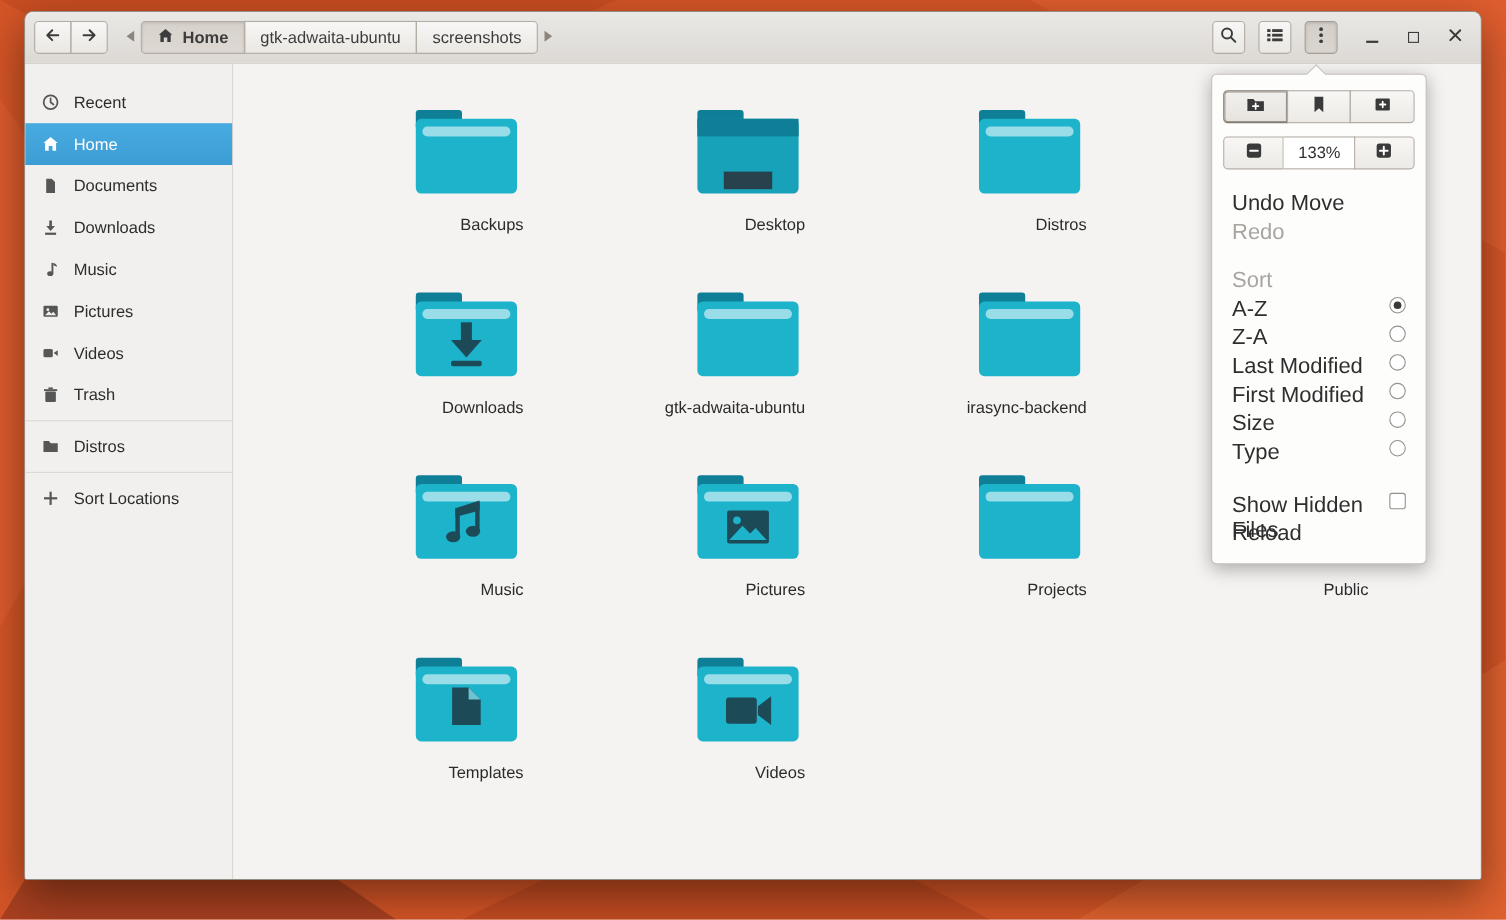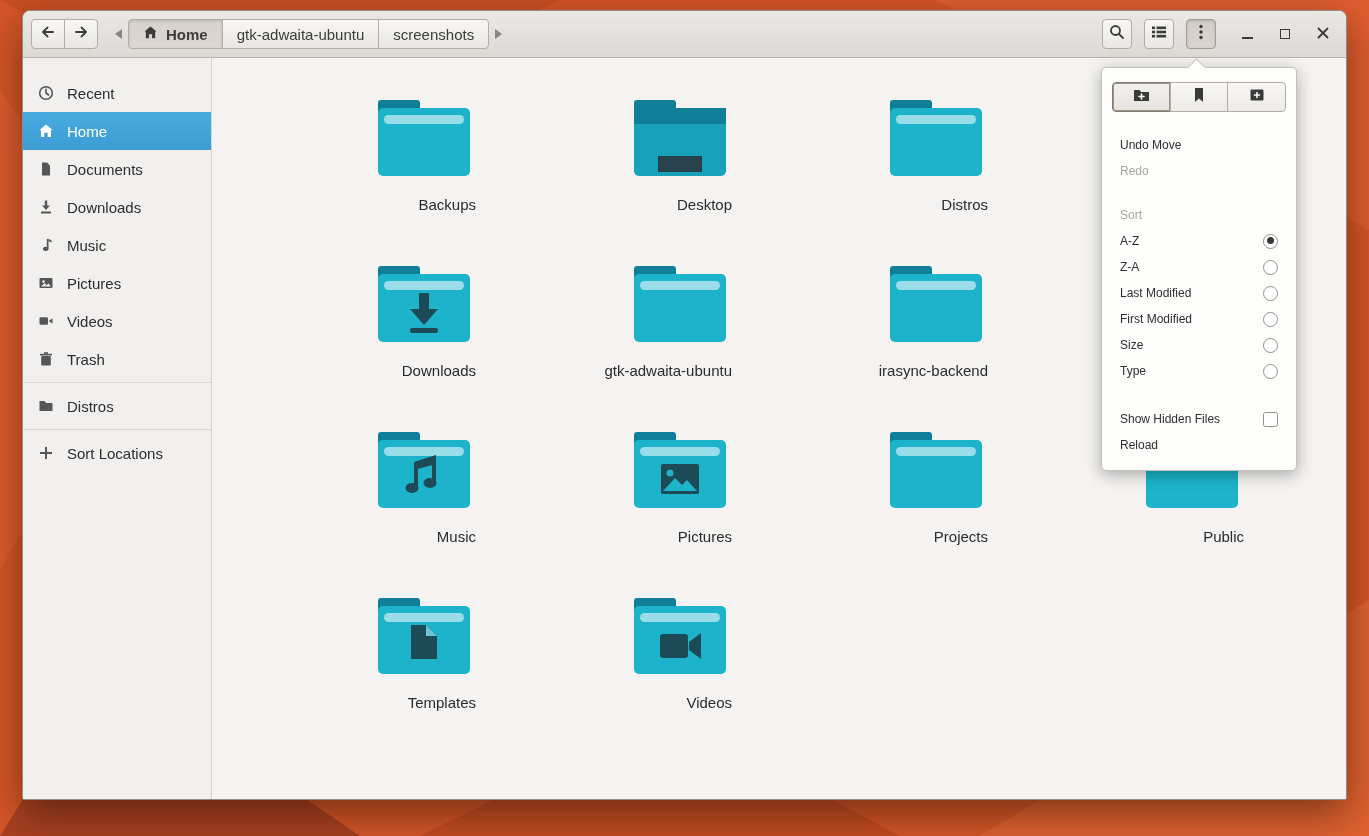--- a/index.html
+++ b/index.html
@@ -106,22 +106,22 @@
   .pop-btn:last-child{border-radius:0 4px 4px 0;}
   .pop-btn.focused{border-color:#837c73;box-shadow:inset 0 0 0 1px #9a938a;background:linear-gradient(#f2f0ed,#e6e3df);}
   .zoom-row{margin-top:12px;}
   .zoom-label{
     flex:1.2;height:30px;display:flex;align-items:center;justify-content:center;
     background:#fff;border-top:1px solid #b3aca4;border-bottom:1px solid #b3aca4;
     font-size:15px;color:#2f2f2f;box-sizing:border-box;
   }
   .pop-menu{margin-top:20px;}
   .mitem{
-    height:26px;display:flex;align-items:center;padding:0 8px;
-    font-size:12px;color:#2e2e2e;border-radius:3px;
+    height:26px;display:flex;align-items:flex-start;padding:0 8px;
+    font-size:20px;color:#2e2e2e;border-radius:3px;
   }
   .mitem.disabled{color:#a8a4a0;}
   .mgrow{flex:1;}
   .mgap{height:18px;}
   .mgap2{height:22px;}
   .radio{
     width:15px;height:15px;border:1.5px solid #95908a;border-radius:50%;
     box-sizing:border-box;position:relative;background:#fff;flex:none;
   }
   .radio.on::after{
@@ -503,20 +503,39 @@
       <div class="pop-btn">
         <span>
           <svg width="16" height="16" viewBox="0 0 16 16">
               <rect x="1.5" y="2.5" width="13" height="11" rx="1.2" fill="#3a3a3a"></rect>
               <path d="M8 5.5 v5 M5.5 8 h5" stroke="#fdfdfc" stroke-width="1.6" stroke-linecap="round"></path>
             </svg>
         </span>
       </div>
     </div>
 
+    <div class="pop-row zoom-row">
+      <div class="pop-btn">
+        <span>
+          <svg width="16" height="16" viewBox="0 0 16 16">
+              <rect x="1.5" y="1.5" width="13" height="13" rx="2.5" fill="#3a3a3a"></rect>
+              <path d="M4.5 8 h7" stroke="#fdfdfc" stroke-width="1.8" stroke-linecap="round"></path>
+            </svg>
+        </span>
+      </div>
+      <div class="zoom-label">133%</div>
+      <div class="pop-btn">
+        <span>
+          <svg width="16" height="16" viewBox="0 0 16 16">
+              <rect x="1.5" y="1.5" width="13" height="13" rx="2.5" fill="#3a3a3a"></rect>
+              <path d="M8 4.5 v7 M4.5 8 h7" stroke="#fdfdfc" stroke-width="1.8" stroke-linecap="round"></path>
+            </svg>
+        </span>
+      </div>
+    </div>
 
     <div class="pop-menu">
       <div class="mitem">
           <span>Undo Move</span>
         </div>
       <div class="mitem disabled">
           <span>Redo</span>
         </div>
       <div class="mgap"></div>
       <div class="mitem disabled">

